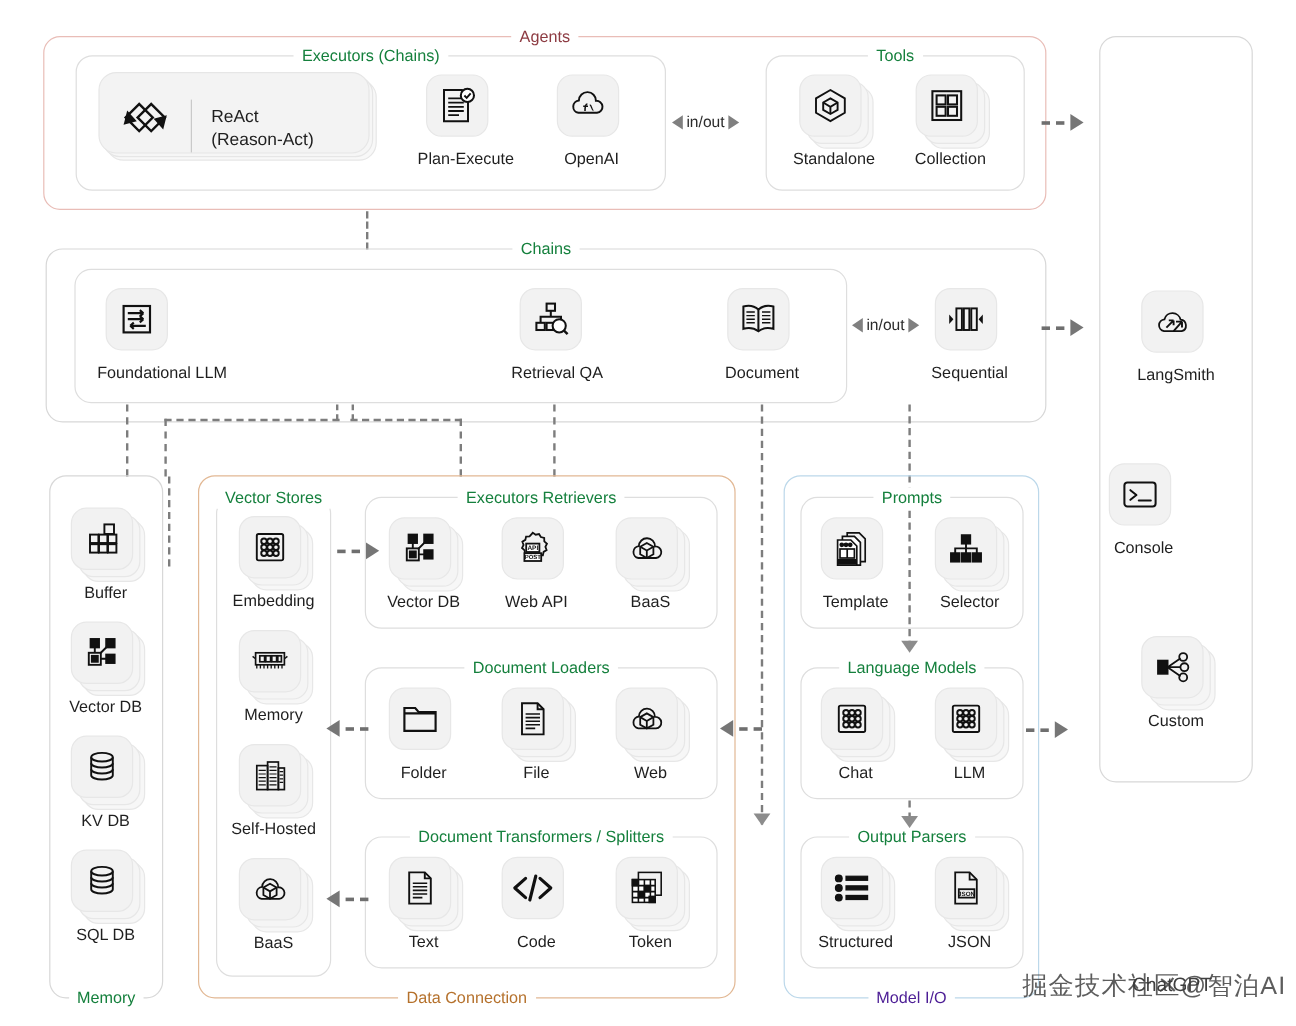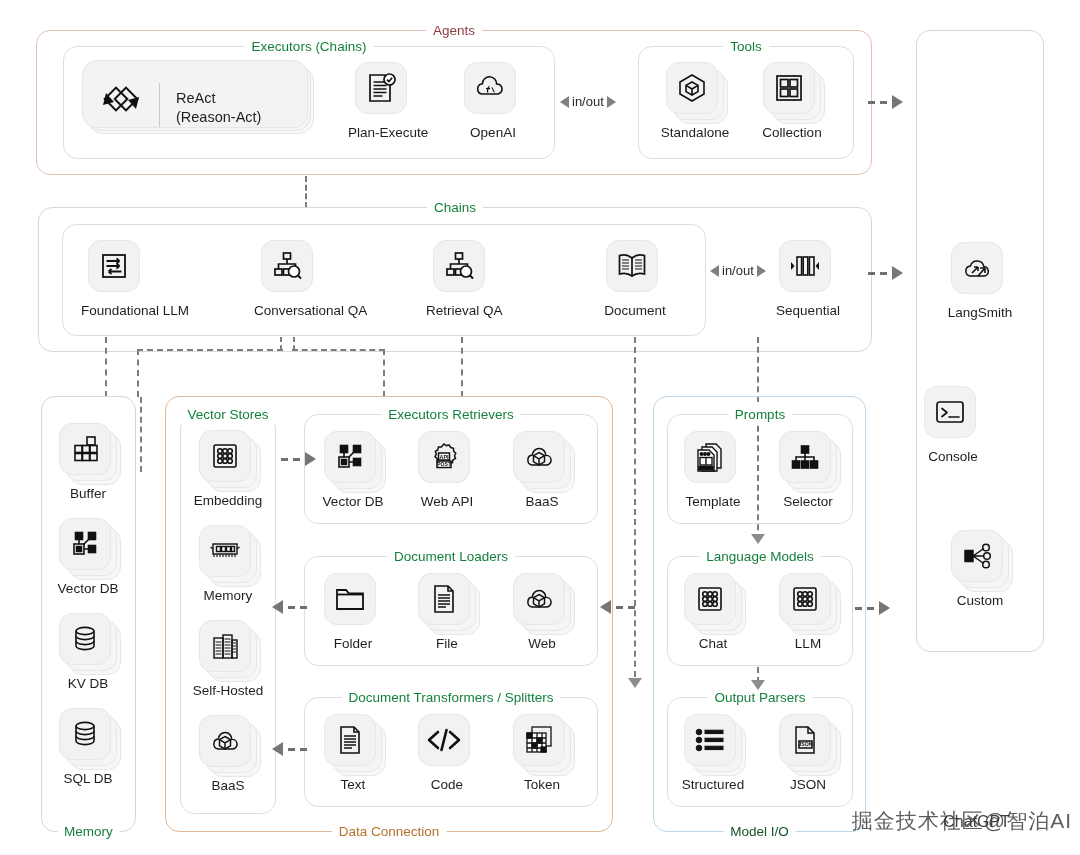--- a/index.html
+++ b/index.html
@@ -29,21 +29,21 @@
     line-height: 18px;
   }
   .glabel.center { left: 50%; transform: translateX(-50%); }
   .glabel.bottom { top: auto; bottom: -10px; }
 
   .group.agents   { border-color: #e9bdb7; }
   .group.agents > .glabel { color: #8d3b42; }
   .group.dataconn { border-color: #e2b894; }
   .group.dataconn > .glabel { color: #b5712c; }
   .group.modelio  { border-color: #bcd8ea; }
-  .group.modelio > .glabel { color: #14532d; }
+  .group.modelio > .glabel { color: #4c1d95; }
   .group.plain-inner { border-color: #dedede; }
 
   
   .node {
     position: absolute;
     width: 72px;
     text-align: center;
   }
   .tile {
     position: relative;
@@ -265,35 +265,20 @@
           <rect x="5" y="5" width="22" height="22"></rect>
           <path d="M8.5 11 h13 m0 0 l-3-2.6 m3 2.6 l-3 2.6"></path>
           <path d="M8.5 16 h13 m0 0 l-3-2.6 m3 2.6 l-3 2.6"></path>
           <path d="M23.5 21.5 h-13 m0 0 l3-2.6 m-3 2.6 l3 2.6"></path>
         </svg>
       </div>
     </div>
     <div class="cap">Foundational LLM</div>
   </div>
 
-  <div class="node" style="left:254px; top:240px;">
-    <div class="tile single">
-      <div class="sheet s1">
-        <svg width="32" height="32" viewBox="0 0 32 32" fill="none" stroke="#111" stroke-width="1.7">
-          <rect x="12.5" y="3" width="7" height="6"></rect>
-          <rect x="4" y="19" width="7" height="6"></rect>
-          <rect x="12.5" y="19" width="7" height="6"></rect>
-          <path d="M16 9 v5 M7.5 19 v-5 h17 v5"></path>
-          <circle cx="23" cy="21.5" r="5.5" fill="#fff"></circle>
-          <path d="M27 25.5 L30 28.5" stroke-width="2"></path>
-        </svg>
-      </div>
-    </div>
-    <div class="cap">Conversational QA</div>
-  </div>
 
   <div class="node" style="left:426px; top:240px;">
     <div class="tile single">
       <div class="sheet s1">
         <svg width="32" height="32" viewBox="0 0 32 32" fill="none" stroke="#111" stroke-width="1.7">
           <rect x="12.5" y="3" width="7" height="6"></rect>
           <rect x="4" y="19" width="7" height="6"></rect>
           <rect x="12.5" y="19" width="7" height="6"></rect>
           <path d="M16 9 v5 M7.5 19 v-5 h17 v5"></path>
           <circle cx="23" cy="21.5" r="5.5" fill="#fff"></circle>

